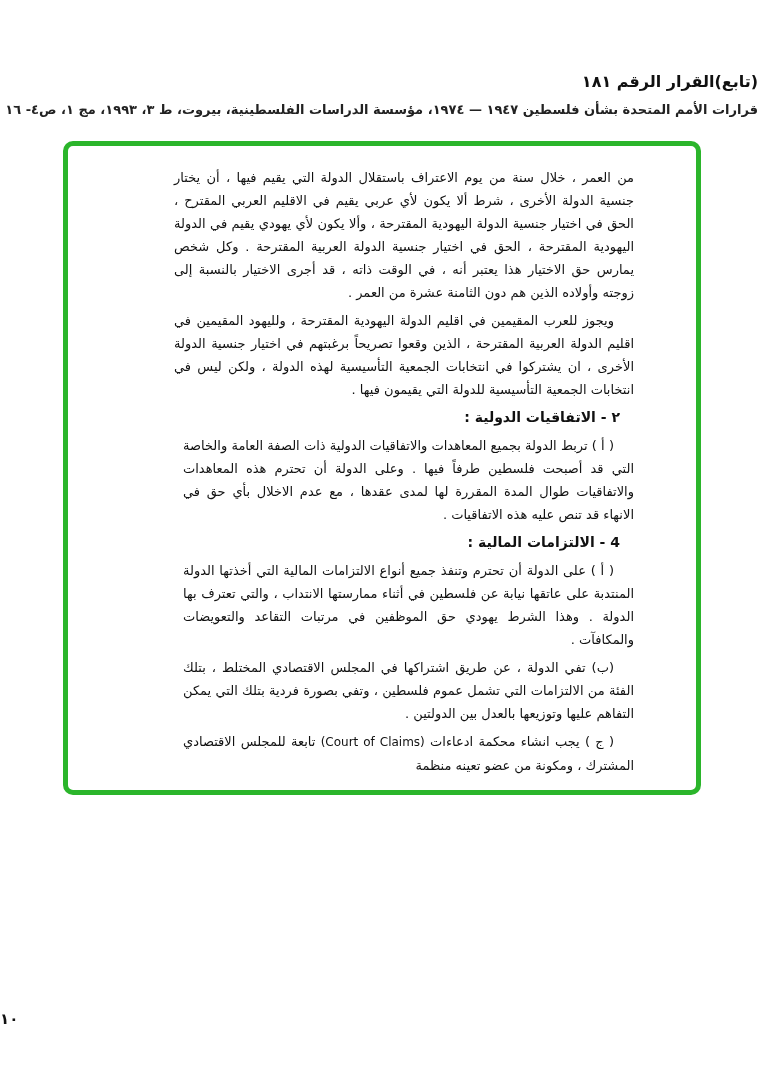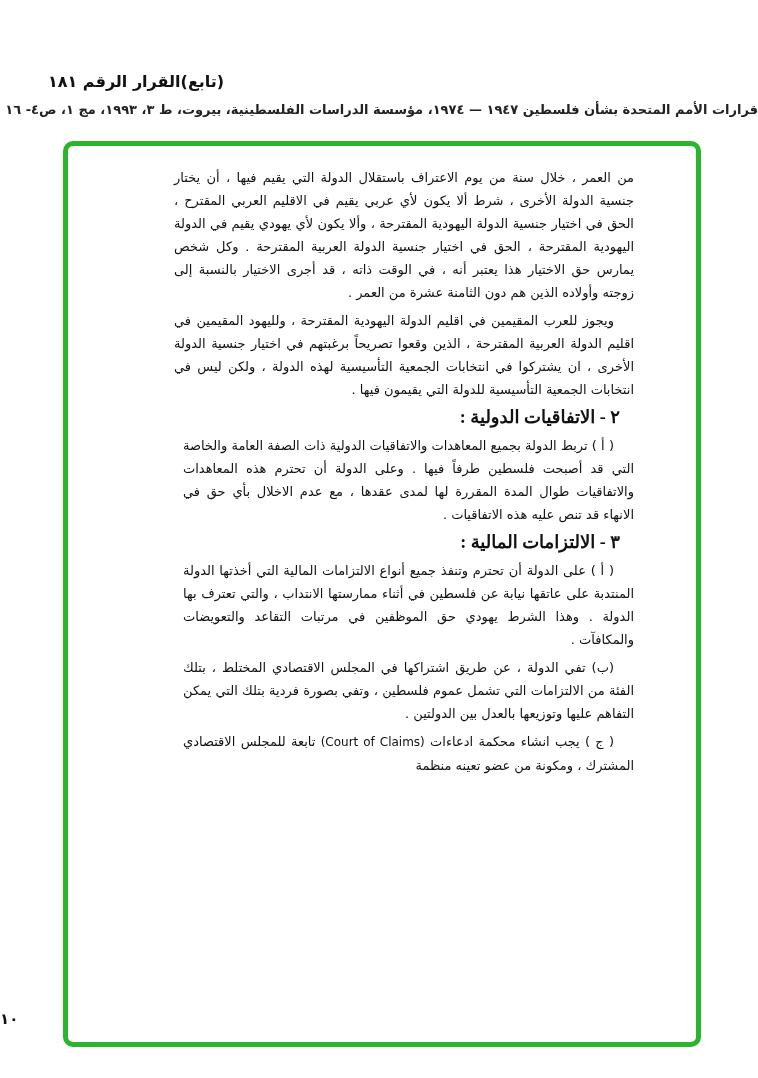--- a/index.html
+++ b/index.html
@@ -6,63 +6,62 @@
   html, body { width: 758px; height: 1078px; }
   body {
     background: #ffffff;
     font-family: "DejaVu Sans", sans-serif;
     position: relative;
     overflow: hidden;
     color: #111111;
   }
   .page { position: absolute; inset: 0; background: #ffffff; }
 
-  .header { position: absolute; top: 72px; left: 0; right: 0; text-align: left; direction: rtl; margin-left: 48px; }
+  .header { position: absolute; top: 72px; left: 0; right: 0; text-align: right; direction: rtl; margin-left: 48px; }
   .title {
     font-size: 16px;
     font-weight: bold;
     letter-spacing: 0.5px;
   }
   .citation {
     margin-top: 11px;
     font-size: 13px;
     font-weight: bold;
     white-space: nowrap;
     color: #222222;
   }
 
   .green-box {
     position: absolute;
     left: 63px;
     top: 141px;
     width: 638px;
-    height: 906px;
+    height: 654px;
     border: 5px solid #2bb52b;
     border-radius: 10px;
     background: #ffffff;
   }
   .content {
     position: absolute;
     inset: 0;
     padding: 20px 62px 16px 72px;
     direction: rtl;
     text-align: justify;
     font-size: 13px;
     line-height: 23px;
     overflow: hidden;
   }
   .para { margin-bottom: 5px; margin-left: 43px; }
   .narrow { margin-left: 34px; }
   .indent { text-indent: 20px; }
   .heading {
-    font-size: 18px;
+    font-size: 14px;
     font-weight: bold;
     margin: 4px 0 5px 0;
     text-indent: 14px;
-    font-family: Liberation Serif, serif;
   }
   .bold { font-weight: normal; }
   .latin {
     direction: ltr;
     unicode-bidi: embed;
     font-size: 12px;
   }
 
   .page-number {
     position: absolute;
@@ -89,21 +88,21 @@
 
       <p class="para narrow">من العمر ، خلال سنة من يوم الاعتراف باستقلال الدولة التي يقيم فيها ، أن يختار جنسية الدولة الأخرى ، شرط ألا يكون لأي عربي يقيم في الاقليم العربي المقترح ، الحق في اختيار جنسية الدولة اليهودية المقترحة ، وألا يكون لأي يهودي يقيم في الدولة اليهودية المقترحة ، الحق في اختيار جنسية الدولة العربية المقترحة . وكل شخص يمارس حق الاختيار هذا يعتبر أنه ، في الوقت ذاته ، قد أجرى الاختيار بالنسبة إلى زوجته وأولاده الذين هم دون الثامنة عشرة من العمر .</p>
 
       <p class="para narrow indent">ويجوز للعرب المقيمين في اقليم الدولة اليهودية المقترحة ، ولليهود المقيمين في اقليم الدولة العربية المقترحة ، الذين وقعوا تصريحاً برغبتهم في اختيار جنسية الدولة الأخرى ، ان يشتركوا في انتخابات الجمعية التأسيسية لهذه الدولة ، ولكن ليس في انتخابات الجمعية التأسيسية للدولة التي يقيمون فيها .</p>
 
       <h2 class="heading">٢ - الاتفاقيات الدولية :</h2>
 
       <p class="para indent">( أ ) تربط الدولة بجميع المعاهدات والاتفاقيات الدولية ذات الصفة العامة والخاصة التي قد أصبحت فلسطين طرفاً فيها . وعلى الدولة أن تحترم هذه المعاهدات والاتفاقيات طوال المدة المقررة لها لمدى عقدها ، مع عدم الاخلال بأي حق في الانهاء قد تنص عليه هذه الاتفاقيات .</p>
 
 
-      <h2 class="heading">٣ - الالتزامات المالية :</h2>
+      <h2 class="heading">4 - الالتزامات المالية :</h2>
 
       <p class="para indent">( أ ) على الدولة أن تحترم وتنفذ جميع أنواع الالتزامات المالية التي أخذتها الدولة المنتدبة على عاتقها نيابة عن فلسطين في أثناء ممارستها الانتداب ، والتي تعترف بها الدولة . وهذا الشرط يهودي حق الموظفين في مرتبات التقاعد والتعويضات والمكافآت .</p>
 
       <p class="para indent">(ب) تفي الدولة ، عن طريق اشتراكها في المجلس الاقتصادي المختلط ، بتلك الفئة من الالتزامات التي تشمل عموم فلسطين ، وتفي بصورة فردية بتلك التي يمكن التفاهم عليها وتوزيعها بالعدل بين الدولتين .</p>
 
       <p class="para indent">
         <span>( ج ) يجب انشاء </span>
         <span class="bold">محكمة ادعاءات</span>
         <span class="latin">(Court of Claims)</span>
         <span> تابعة للمجلس الاقتصادي المشترك ، ومكونة من عضو تعينه منظمة</span>

